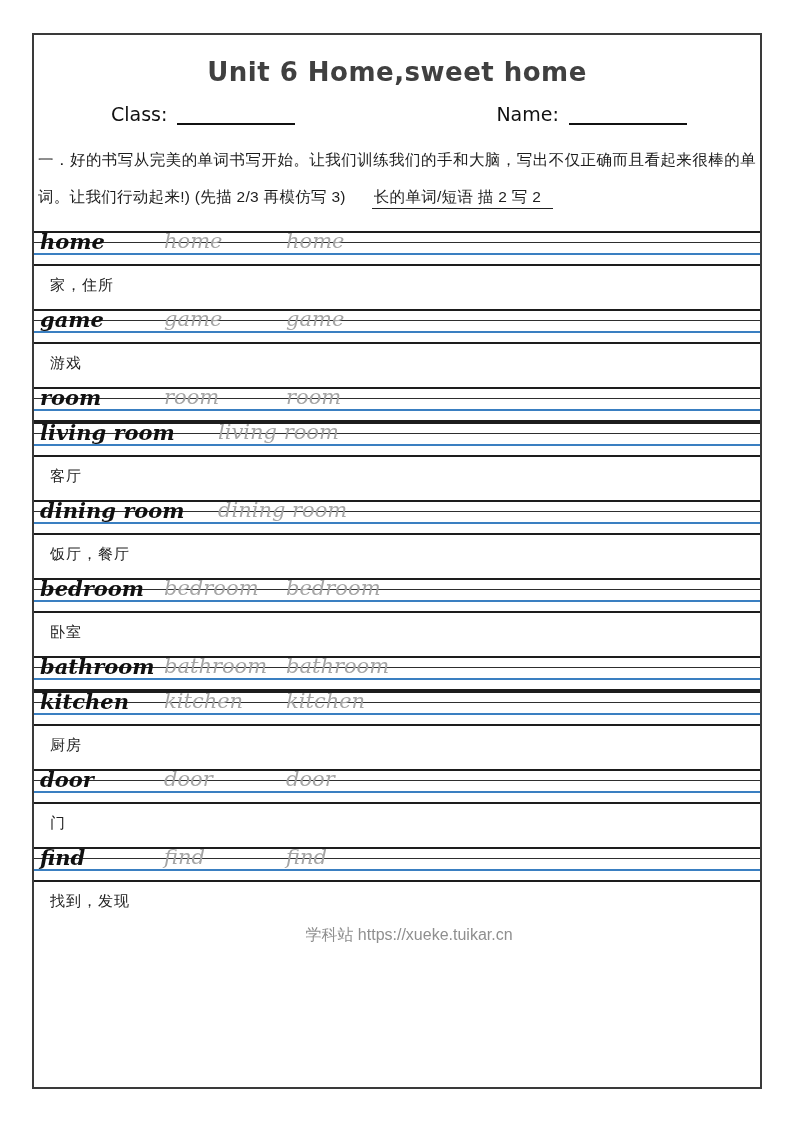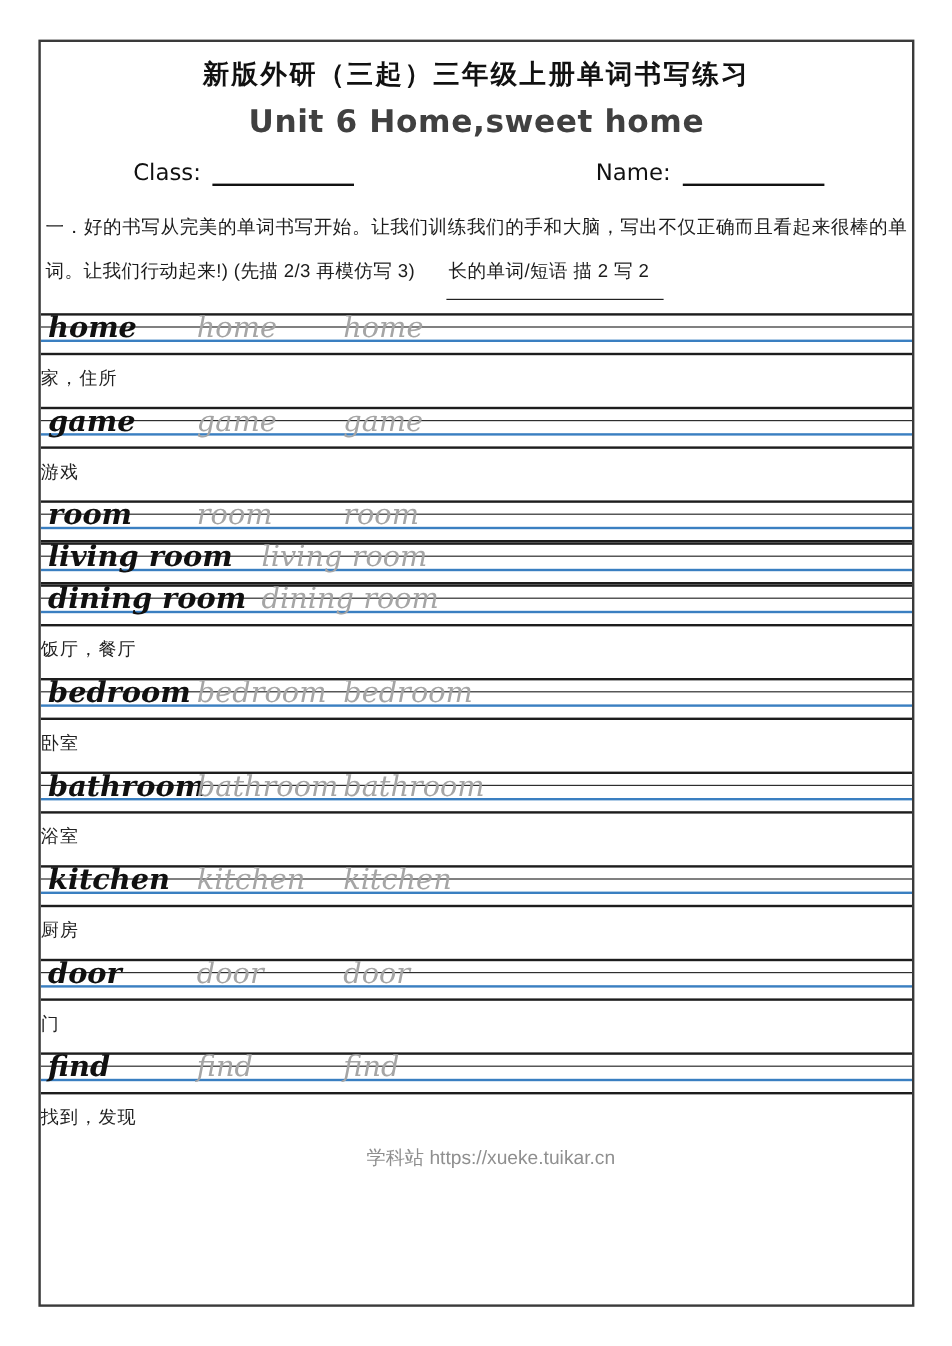--- a/index.html
+++ b/index.html
@@ -30,59 +30,58 @@
   .blank-line {
     display:inline-block; width:118px; height:22px; margin-left:10px;
     border-bottom:2px solid #111;
   }
   .instructions {
     margin:16px 0 0; padding:0 4px; font-size:15.5px; line-height:37px;
     color:#1c1c1c; text-align:justify; letter-spacing:0.3px;
     font-family:"Liberation Sans", sans-serif;
   }
   .u {
-    border-bottom:1.5px solid #222; padding:0 12px 14px 2px; margin-left:26px;
+    border-bottom:1.5px solid #222; padding:0 12px 3px 2px; margin-left:26px;
     white-space:nowrap;
   }
 
   .rows { margin-top:16px; }
   .staff { position:relative; height:35px; }
   .sl { position:absolute; left:0; right:0; height:0; }
   .sl.t  { top:0;    border-top:2px solid #1d1d1d; }
   .sl.m  { top:11px; border-top:1px solid #2e2e2e; }
   .sl.bl { top:22px; border-top:2px solid #3a7fc1; }
   .sl.b  { top:33px; border-top:2px solid #1d1d1d; }
 
   .copy {
-    position:absolute; top:0; line-height:1; font-size:24px; font-style:italic;
+    position:absolute; top:0; line-height:1; font-size:21px; font-style:italic;
     font-family:"DejaVu Serif", serif; white-space:nowrap;
   }
   .copy.dark  { color:#101010; font-weight:700; }
   .copy.trace { color:#a5a5a5; font-weight:400; }
   .c1 { left:6px; } .c2 { left:130px; } .c3 { left:252px; } .c2l { left:184px; }
 
   .meaning {
-    margin:10px 0 14px; padding-left:0; font-size:15px; color:#222;
+    margin:10px 0 14px; padding-left:16px; font-size:15px; color:#222;
     font-family:Liberation Serif, serif; letter-spacing:1px;
   }
   .row.last { }
 
   .watermark {
     text-align:center; font-size:16px; color:#8f8f8f; margin-top:8px;
     font-family:"Liberation Sans", sans-serif;
     padding-left:24px;
   }
 </style>
 </head>
 <body>
 
 <div class="sheet">
   <div class="inner">
 
-    <h1 class="title">新版外研（三起）三年级上册单词书写练习</h1>
     <div class="subtitle">Unit 6 Home,sweet home</div>
 
     <div class="cn-row">
       <span class="g1">
         <span>Class:</span>
         <span class="blank-line"></span>
       </span>
       <span class="g2">
         <span>Name:</span>
         <span class="blank-line"></span>
@@ -133,20 +132,21 @@
 
       <div class="row">
         <div class="staff">
           <i class="sl t"></i>
           <i class="sl m"></i>
           <i class="sl bl"></i>
           <i class="sl b"></i>
           <span class="copy dark c1">living room</span>
           <span class="copy trace c2l">living room</span>
         </div>
+        <div class="meaning">客厅</div>
       </div>
 
       <div class="row">
         <div class="staff">
           <i class="sl t"></i>
           <i class="sl m"></i>
           <i class="sl bl"></i>
           <i class="sl b"></i>
           <span class="copy dark c1">dining room</span>
           <span class="copy trace c2l">dining room</span>
@@ -170,21 +170,20 @@
       <div class="row">
         <div class="staff">
           <i class="sl t"></i>
           <i class="sl m"></i>
           <i class="sl bl"></i>
           <i class="sl b"></i>
           <span class="copy dark c1">bathroom</span>
           <span class="copy trace c2">bathroom</span>
           <span class="copy trace c3">bathroom</span>
         </div>
-        <div class="meaning">浴室</div>
       </div>
 
       <div class="row">
         <div class="staff">
           <i class="sl t"></i>
           <i class="sl m"></i>
           <i class="sl bl"></i>
           <i class="sl b"></i>
           <span class="copy dark c1">kitchen</span>
           <span class="copy trace c2">kitchen</span>

